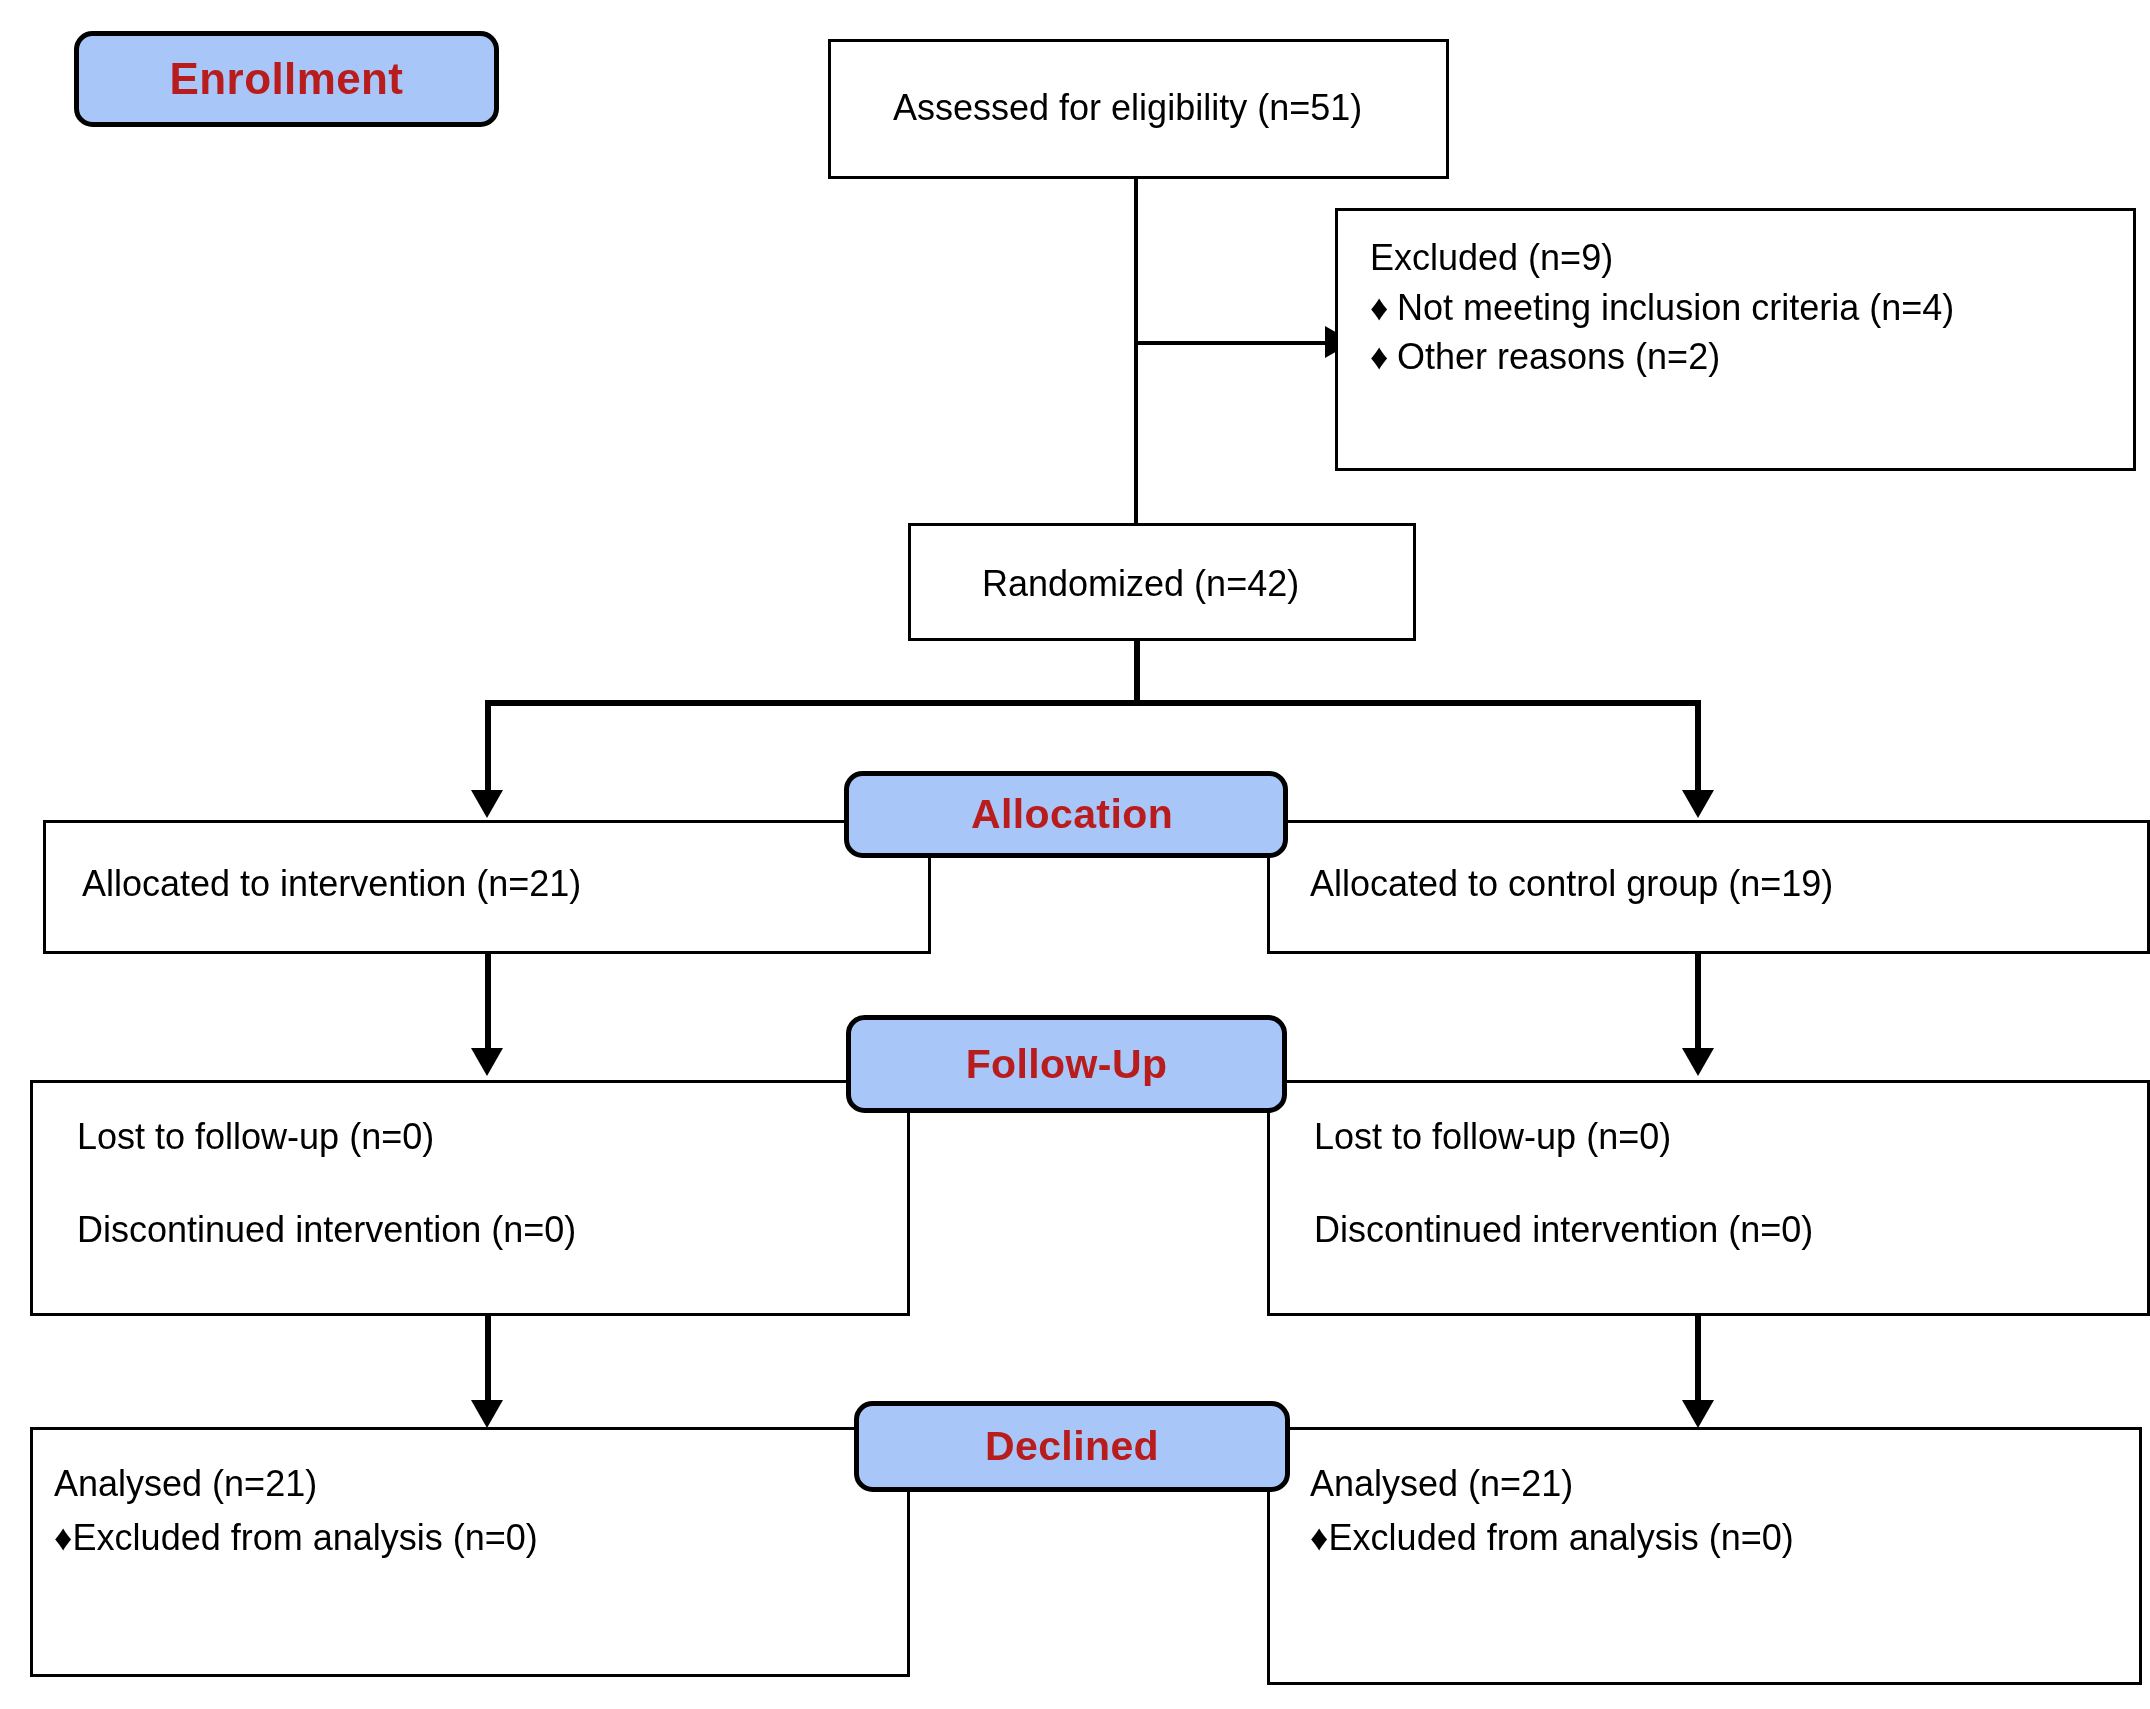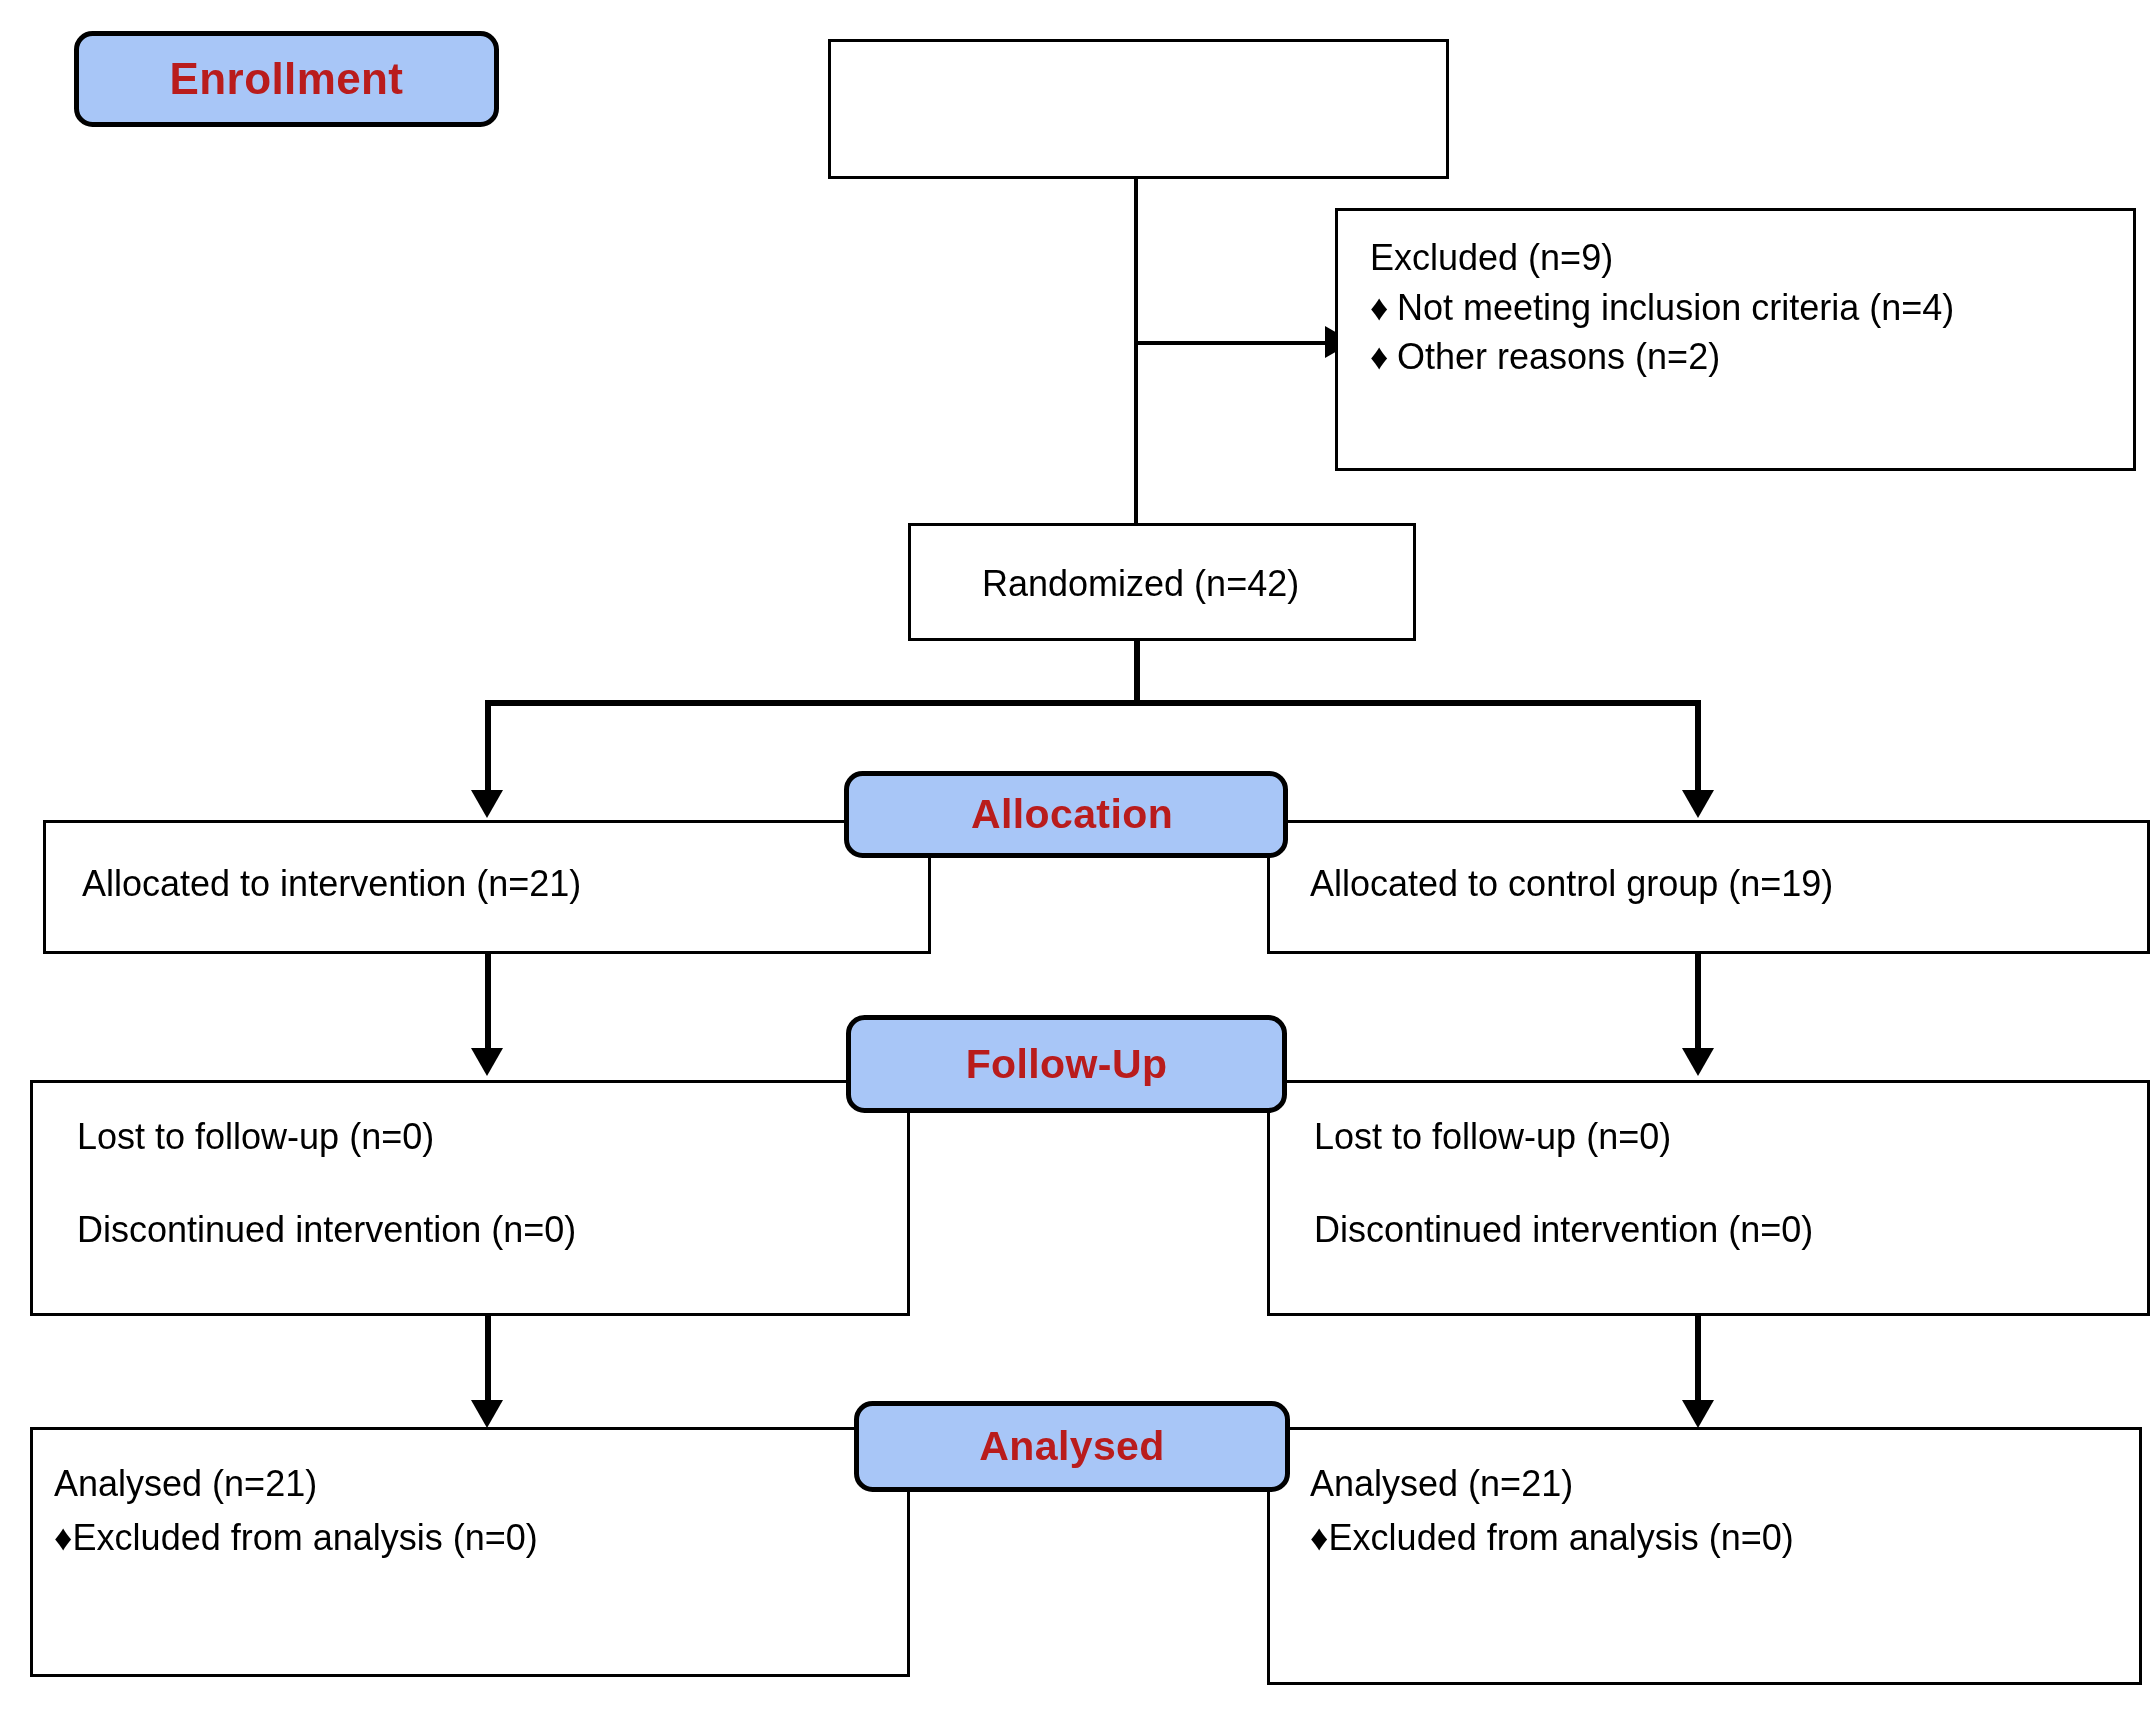--- a/index.html
+++ b/index.html
@@ -100,20 +100,21 @@
 </head>
 <body>
 
 <div id="canvas">
 
   <div class="badge" style="left:74px; top:31px; width:425px; height:96px;">
     <span style="font-size:44px;">Enrollment</span>
   </div>
 
   <div class="box" style="left:828px; top:39px; width:621px; height:140px;"></div>
+  <div class="box-text" style="left:893px; top:86px; width:571px;">Assessed for eligibility (n=51)</div>
 
   <div class="vline" style="left:1134px; top:179px; height:344px;"></div>
 
   <div class="hline" style="left:1134px; top:341px; width:200px;"></div>
   <div class="arrow-right" style="left:1325px; top:326px;"></div>
 
   <div class="box" style="left:1335px; top:208px; width:801px; height:263px;"></div>
   <div class="box-text" style="left:1370px; top:236px; width:750px;">
     <span class="bullet-line">Excluded  (n=9)</span>
     <span class="bullet-line" style="margin-top:5.7px;"><span class="bullet">♦</span><span>Not meeting inclusion criteria (n=4)</span></span>
@@ -168,17 +169,17 @@
     <span class="bullet-line" style="margin-top:10px;"><span class="bullet-tight">♦</span><span>Excluded from analysis (n=0)</span></span>
   </div>
 
   <div class="box" style="left:1267px; top:1427px; width:875px; height:258px;"></div>
   <div class="box-text" style="left:1310px; top:1462px; width:821px;">
     <span class="bullet-line">Analysed  (n=21)</span>
     <span class="bullet-line" style="margin-top:10px;"><span class="bullet-tight">♦</span><span>Excluded from analysis (n=0)</span></span>
   </div>
 
   <div class="badge" style="left:854px; top:1401px; width:436px; height:91px;">
-    <span style="font-size:41px;">Analysed</span>
+    <span style="font-size:41px;">Declined</span>
   </div>
 
 </div>
 
 
 </body></html>

